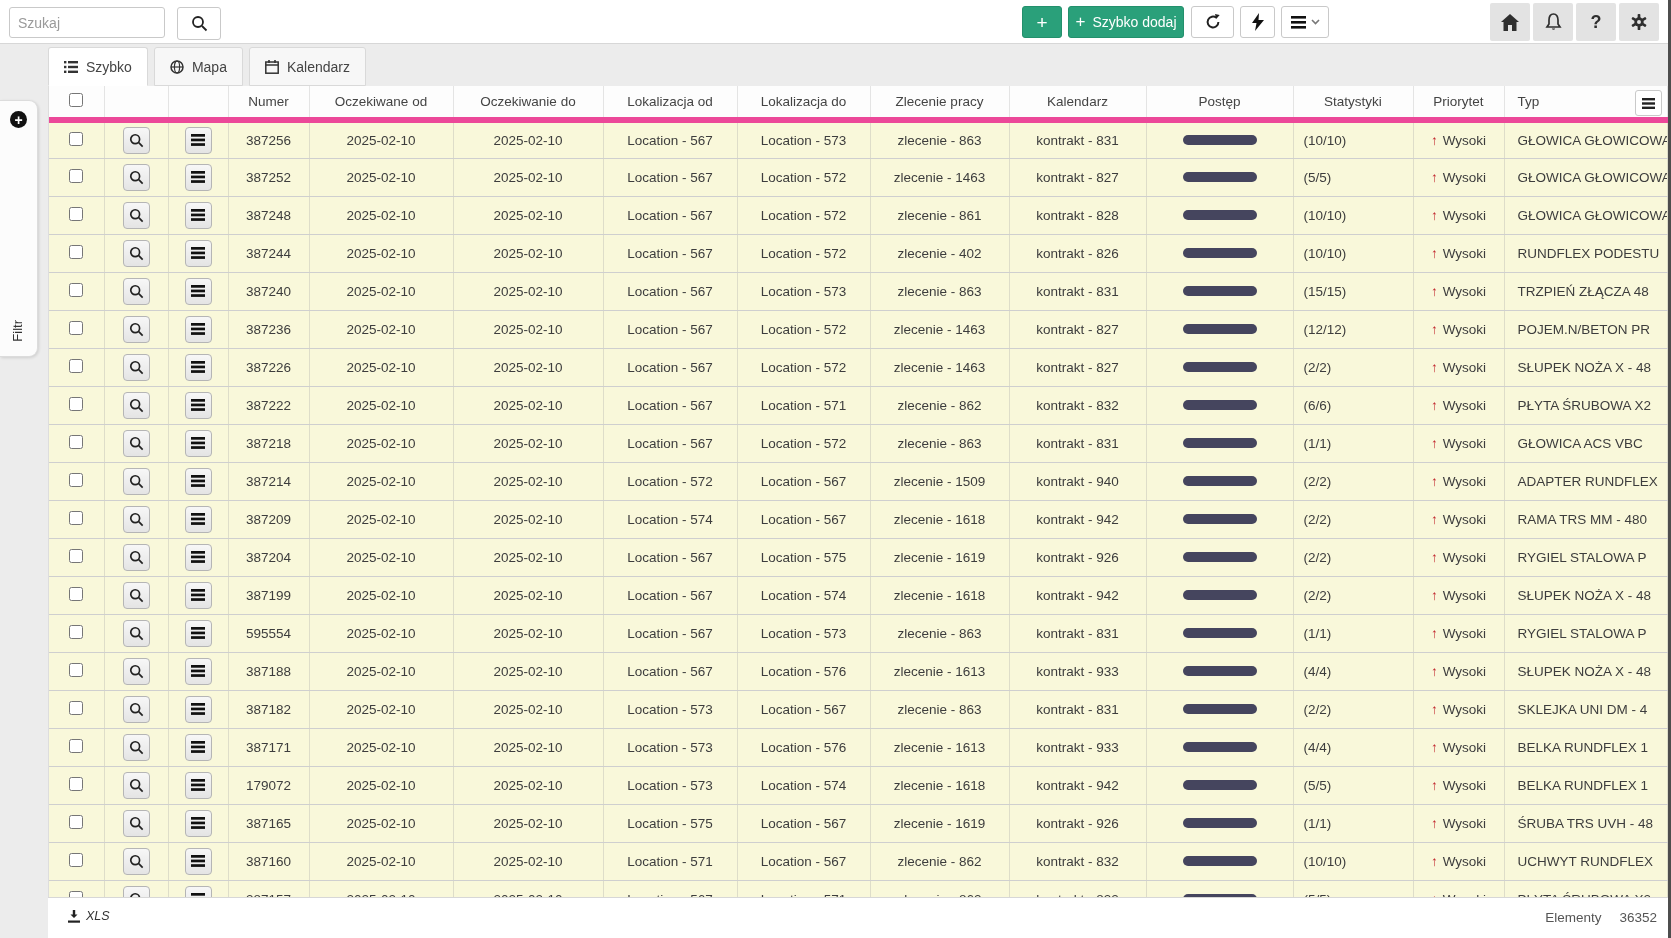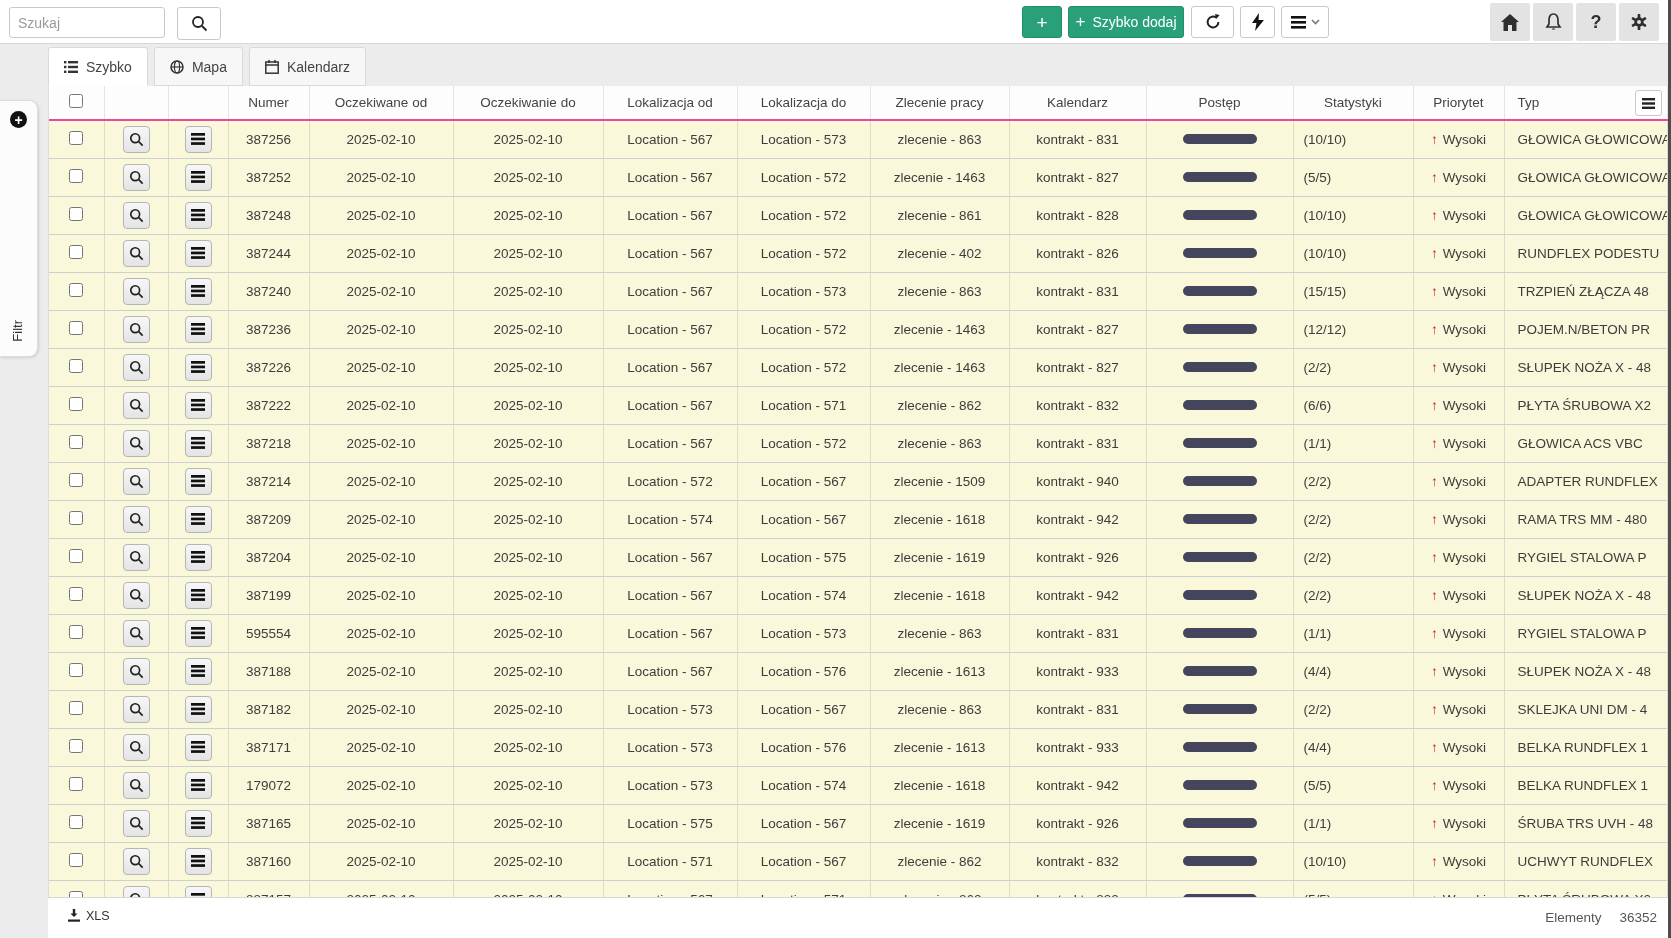--- a/index.html
+++ b/index.html
@@ -35,33 +35,33 @@
   .filtr-plus{position:absolute;left:10px;top:10px;width:17px;height:17px;background:#111;border-radius:50%;color:#fff;display:flex;align-items:center;justify-content:center;font-size:14px;font-weight:bold;line-height:1;cursor:pointer;}
   .filtr-label{position:absolute;left:10px;bottom:14px;writing-mode:vertical-rl;transform:rotate(180deg);font-size:13px;color:#333;}
   
   .table-wrap{position:absolute;left:48px;top:86px;right:3px;height:811px;background:#fff;overflow:hidden;border-left:1px solid #ddd;}
   table{width:100%;border-collapse:collapse;table-layout:fixed;}
   col.c-check{width:55px;} col.c-search{width:64px;} col.c-menu{width:60px;}
   col.c-numer{width:81px;} col.c-od{width:144px;} col.c-do{width:150px;}
   col.c-lokod{width:134px;} col.c-lokdo{width:133px;} col.c-zlec{width:139px;}
   col.c-kontr{width:137px;} col.c-postep{width:147px;} col.c-stat{width:120px;}
   col.c-prior{width:91px;}
-  th{height:34px;font-weight:normal;font-size:13.5px;color:#444;background:#fdfdfd;border-bottom:2px solid #ec4899;border-right:1px solid #e4e4e4;text-align:center;white-space:nowrap;overflow:hidden;}
+  th{height:34px;font-weight:normal;font-size:13.5px;color:#444;background:#fdfdfd;border-bottom:6px solid #ec4899;border-right:1px solid #e4e4e4;text-align:center;white-space:nowrap;overflow:hidden;}
   th.t-left{text-align:left;padding-left:13px;}
   td{height:38px;background:#f9f8da;border-bottom:1px solid #cfcfcf;border-right:1px solid #deddc9;font-size:13.5px;color:#3d3d3d;text-align:center;white-space:nowrap;overflow:hidden;}
   td.t-left{text-align:left;padding-left:13px;}
   td.t-stat{text-align:left;padding-left:10px;}
   .rowbtn{width:27px;height:27px;border:1px solid #b5b5b5;border-radius:4px;background:linear-gradient(#f7f7f7,#e4e4e4);display:inline-flex;align-items:center;justify-content:center;vertical-align:middle;cursor:pointer;}
   input[type=checkbox]{width:14px;height:14px;accent-color:#fff;cursor:pointer;}
   .pill{width:74px;height:10px;border-radius:5px;background:#45455e;margin:0 auto;}
   .prio-arrow{color:#c1272d;font-weight:bold;margin-right:5px;}
   .colpick-btn{position:absolute;top:4px;right:6px;width:27px;height:26px;border:1px solid #c9c9c9;border-radius:3px;background:#fff;display:flex;align-items:center;justify-content:center;cursor:pointer;}
   
   .footer{position:absolute;left:48px;right:0;top:897px;height:41px;background:#fff;border-top:1px solid #d7d7d7;}
-  .xls-link{position:absolute;left:20px;top:11px;display:flex;align-items:flex-start;gap:6px;font-size:12.5px;color:#333;cursor:pointer;}
+  .xls-link{position:absolute;left:20px;top:11px;display:flex;align-items:flex-end;gap:6px;font-size:12.5px;color:#333;cursor:pointer;font-style:italic;}
   .elements{position:absolute;right:14px;top:12px;font-size:13.5px;color:#555;display:flex;gap:18px;}
   
   .vscroll{position:absolute;right:0;top:0;width:3px;height:938px;background:#4d4d4d;}
   svg{display:block;}
 </style>
 </head>
 <body>
 
 <div class="topbar">
   <input class="search-input" placeholder="Szukaj" style="">

